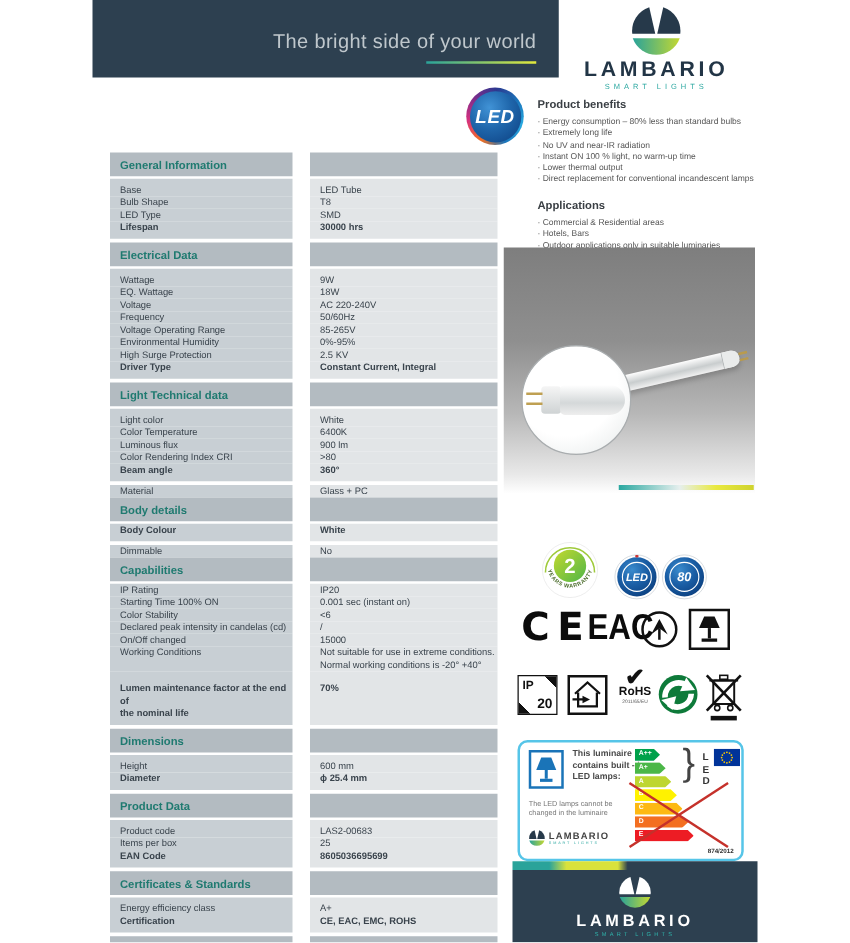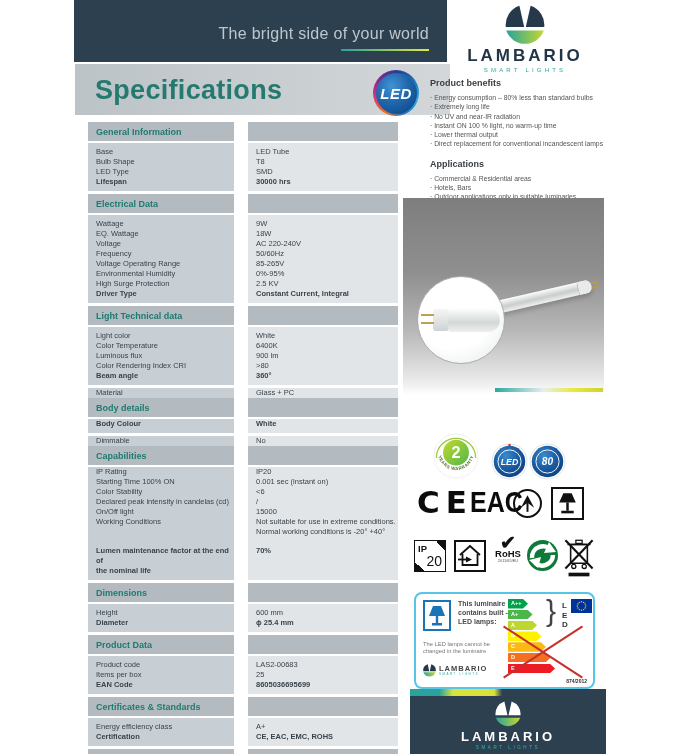--- a/index.html
+++ b/index.html
@@ -79,21 +79,21 @@
 
   
   .ce{left:417px;top:484px;font-size:31px;font-weight:bold;letter-spacing:6px;color:#0b0b0b;
       font-family:"DejaVu Sans",sans-serif;}
   .eac{left:470px;top:488px;font-size:25px;font-weight:bold;color:#0b0b0b;transform:scaleY(1.15);}
   .confmark{left:513px;top:489px;width:29px;height:29px;border:2px solid #111;border-radius:50%;box-sizing:border-box;}
   .lampsq{left:551px;top:487px;width:33px;height:33px;border:2px solid #111;box-sizing:border-box;}
   .ip20{left:414px;top:540px;width:32px;height:32px;border:1.5px solid #111;box-sizing:border-box;
       background:linear-gradient(45deg,#111 0 15%,#fff 15% 85%,#111 85% 100%);}
   .ip20 .ip{position:absolute;left:3px;top:2px;font-size:9.5px;font-weight:bold;color:#111;}
-  .ip20 .twenty{position:absolute;right:3px;bottom:2px;font-size:14px;font-weight:normal;color:#111;}
+  .ip20 .twenty{position:absolute;right:3px;bottom:2px;font-size:11px;font-weight:bold;color:#111;}
   .housesq{left:454px;top:540px;width:32px;height:32px;border:2px solid #111;box-sizing:border-box;}
   .rohs{left:491px;top:536px;width:34px;text-align:center;color:#111;}
   .rohs .check{font-size:19px;font-weight:bold;line-height:13px;}
   .rohs .rlabel{font-size:9.5px;font-weight:bold;line-height:9px;}
   .rohs .rdir{font-size:3.9px;color:#555;}
   .greendot{left:527px;top:540px;width:31px;height:31px;border-radius:50%;background:#0e7a3a;}
   .weee{left:561px;top:534px;}
 
   
   .elabel{left:414px;top:592px;width:181px;height:97px;background:#fff;border:2.5px solid #56c5e8;
@@ -155,23 +155,20 @@
   <div class="abs logo-block">
     <svg class="logo-mark" viewBox="0 0 100 100">
       <path d="M48,55 L36,2 A50,50 0 0,0 2,55 Z" fill="#26394a"></path>
       <path d="M52,55 L64,2 A50,50 0 0,1 98,55 Z" fill="#26394a"></path>
       <path d="M3,64 A50,50 0 0,0 97,64 Z" fill="url(#gradLogo)"></path>
     </svg>
     <div class="logo-name">LAMBARIO</div>
     <div class="logo-sub">SMART LIGHTS</div>
   </div>
 
-  <div class="abs specbar">
-    <div class="spec-title">Specifications</div>
-  </div>
   <div class="abs ledbadge-outer">
     <div class="ledbadge-inner">
       <span>LED</span>
     </div>
   </div>
 
   <div class="abs sections" id="sections">
       <div class="section">
         <div class="srow shead">
           <div class="cl">General Information</div>
@@ -291,21 +288,21 @@
         </div>
         <div class="srow drow">
           <div class="cl dl">Color Stability</div>
           <div class="cv dv">&lt;6</div>
         </div>
         <div class="srow drow">
           <div class="cl dl">Declared  peak intensity in candelas (cd)</div>
           <div class="cv dv">/</div>
         </div>
         <div class="srow drow">
-          <div class="cl dl">On/Off light</div>
+          <div class="cl dl">On/Off changed</div>
           <div class="cv dv">15000</div>
         </div>
         <div class="srow drow">
           <div class="cl dl">Working Conditions</div>
           <div class="cv dv">Not suitable for use in extreme conditions.
 Normal working conditions is -20° +40°</div>
         </div>
         <div class="srow drow gapped">
           <div class="cl dl">Lumen maintenance factor at the end of
 the nominal life</div>

